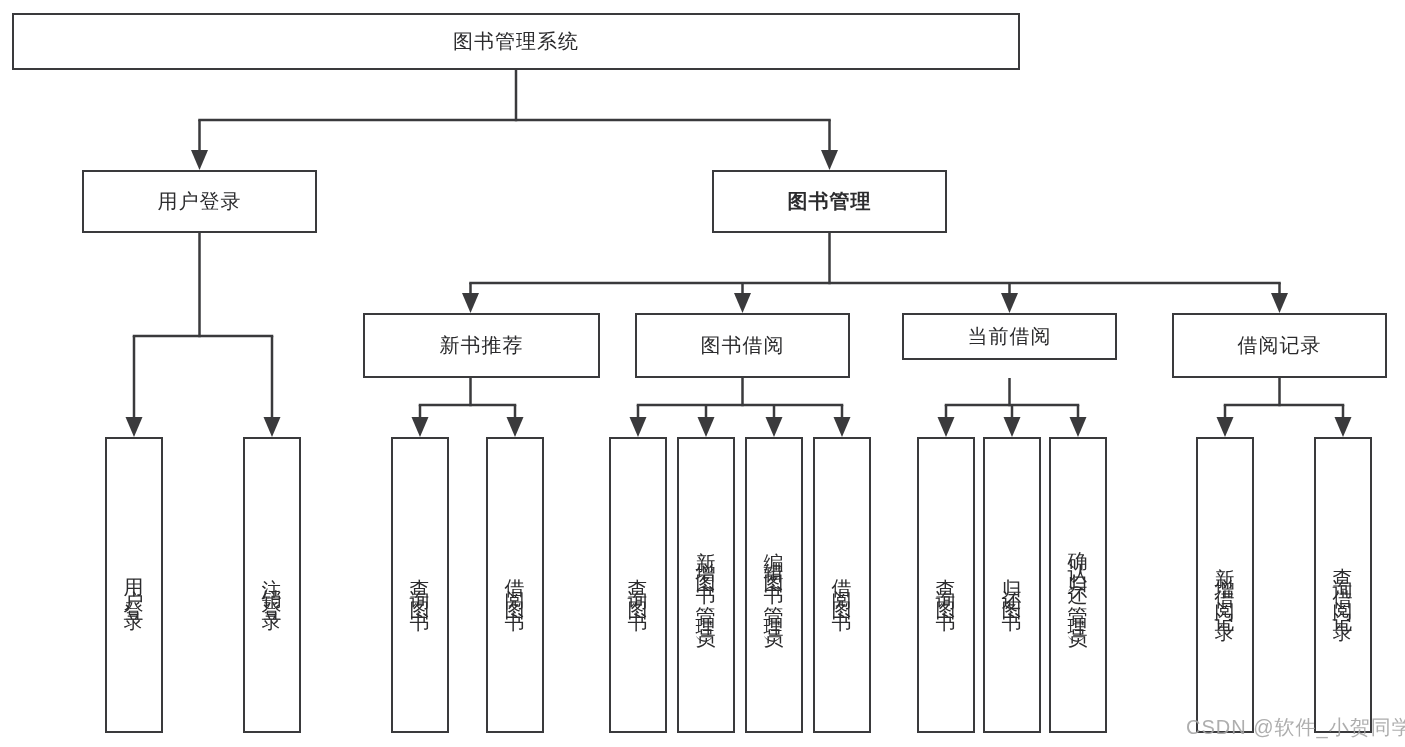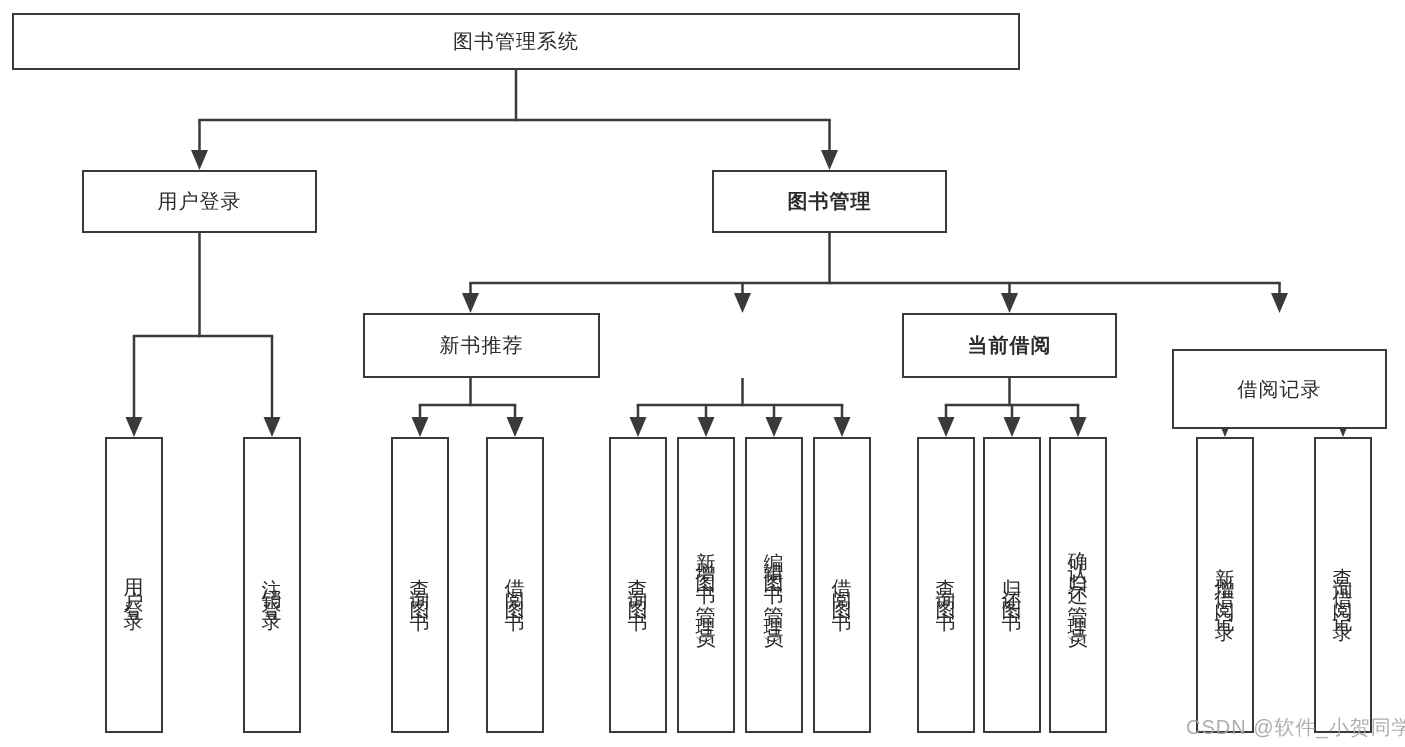--- a/index.html
+++ b/index.html
@@ -129,24 +129,27 @@
   <div class="box" style="left:82px; top:170px; width:235px; height:63px;">
     <span>用户登录</span>
   </div>
   <div class="box" style="left:712px; top:170px; width:235px; height:63px;font-weight:bold;">
     <span>图书管理</span>
   </div>
 
   <div class="box" style="left:363px; top:313px; width:237px; height:65px;">
     <span>新书推荐</span>
   </div>
-  <div class="box" style="left:902px; top:313px; width:215px; height:65px;font-weight:bold;">
+  <div class="box" style="left:635px; top:313px; width:215px; height:65px;">
+    <span>图书借阅</span>
+  </div>
+  <div class="box" style="left:902px; top:313px; width:215px; height:47px;">
     <span>当前借阅</span>
   </div>
-  <div class="box" style="left:1172px; top:313px; width:215px; height:80px;margin-top:36px;">
+  <div class="box" style="left:1172px; top:313px; width:215px; height:65px;">
     <span>借阅记录</span>
   </div>
 
   <div class="box leaf" style="left:105px; top:437px; width:58px; height:296px;">
     <span class="vtext">用户登录</span>
   </div>
   <div class="box leaf" style="left:243px; top:437px; width:58px; height:296px;">
     <span class="vtext">注销登录</span>
   </div>
 

